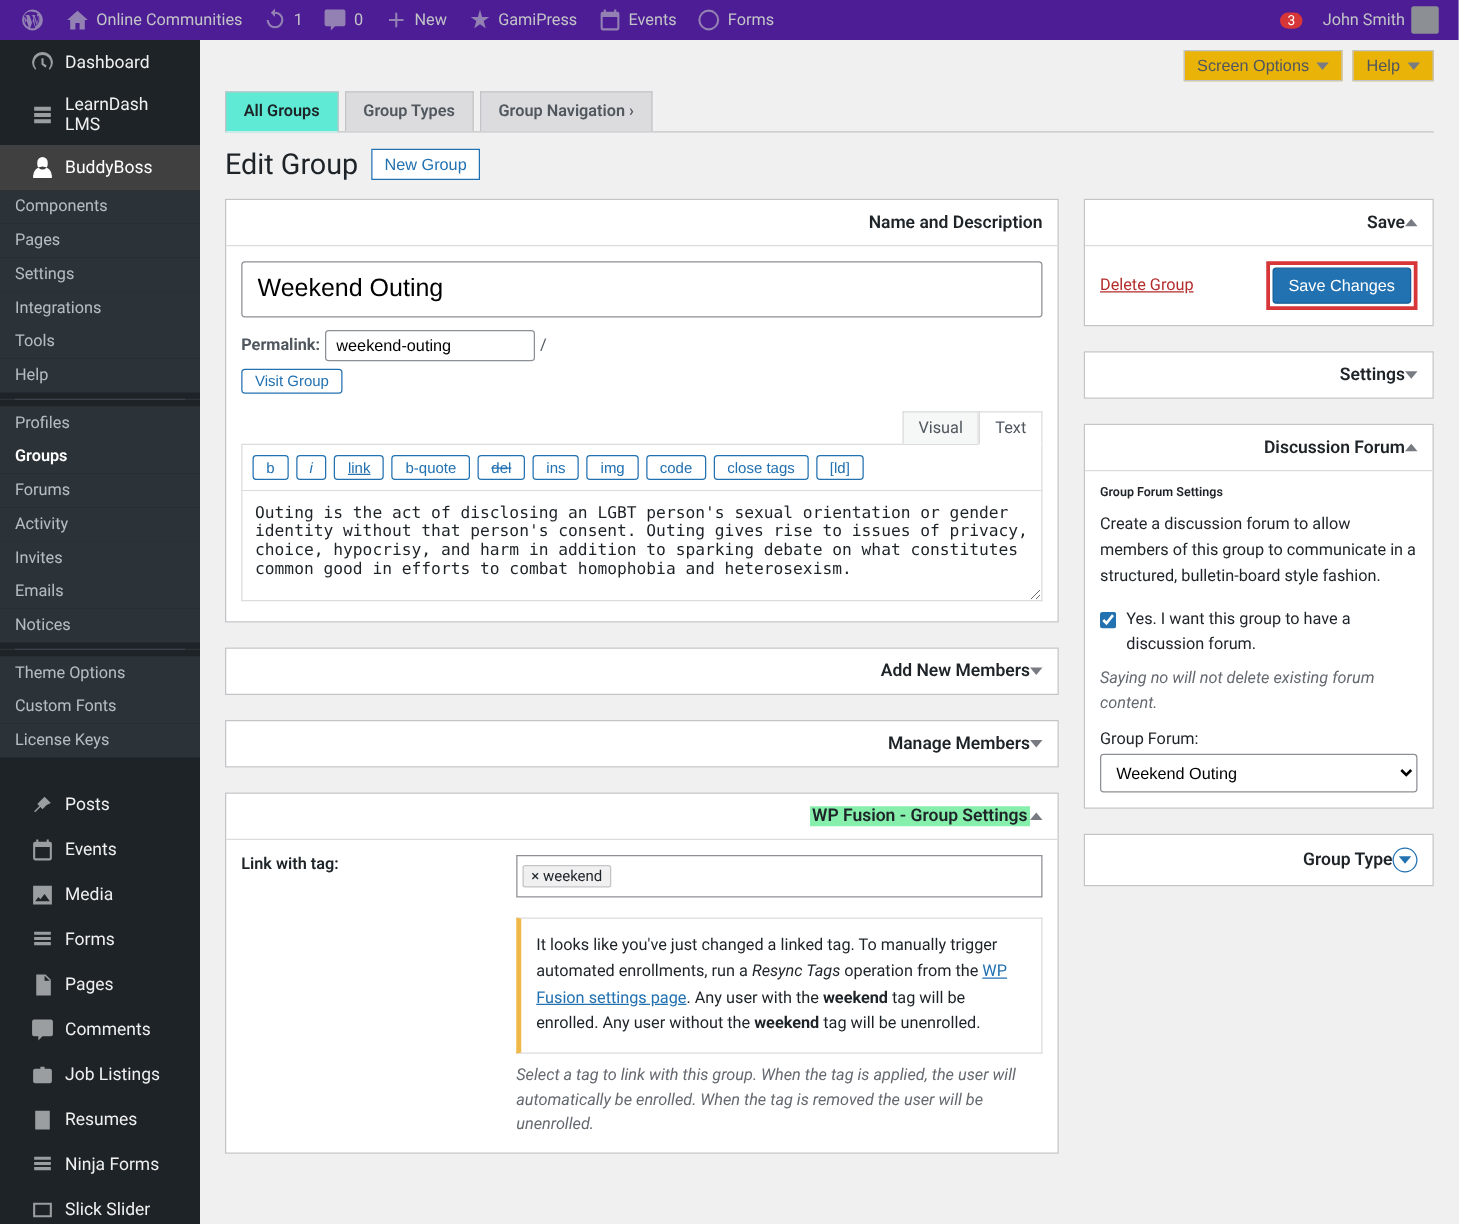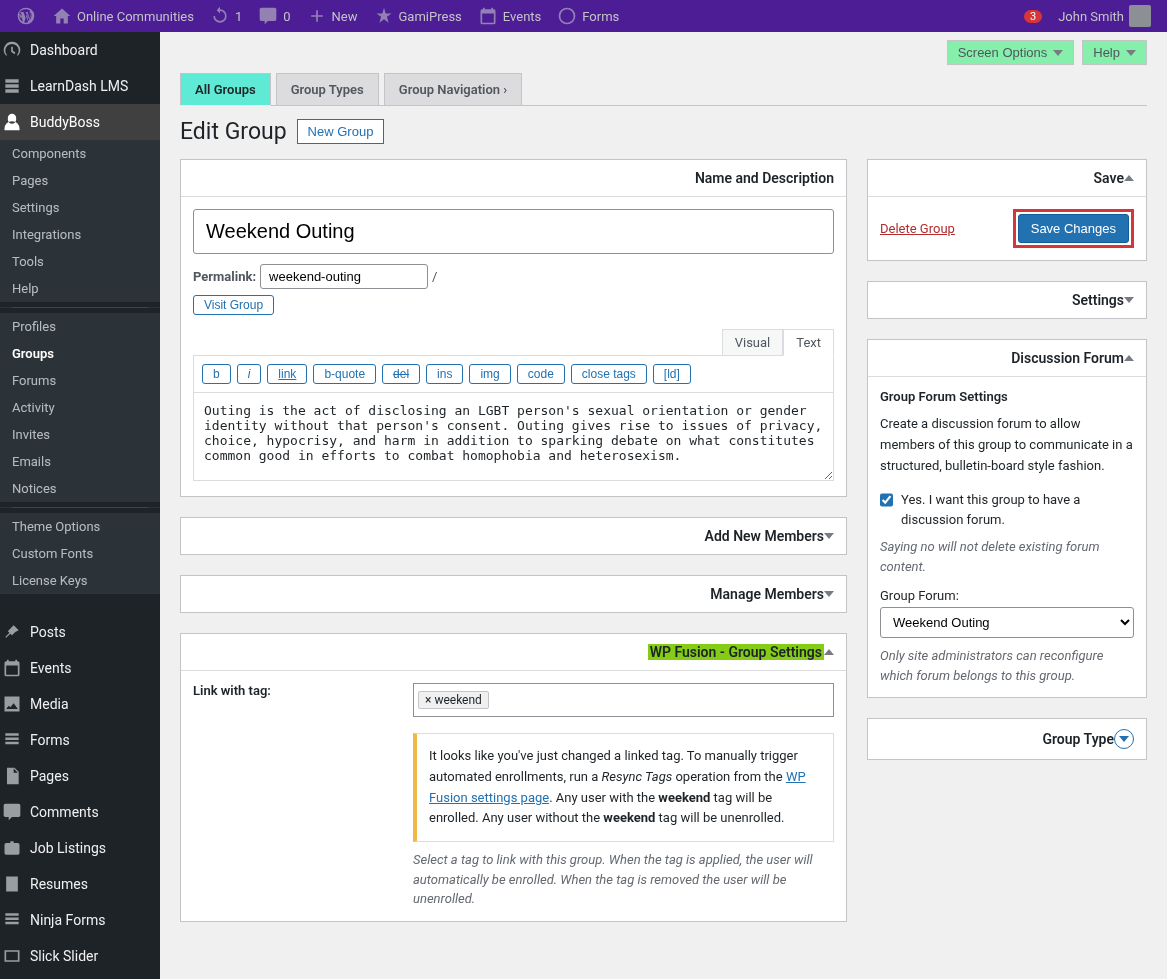--- a/index.html
+++ b/index.html
@@ -4,31 +4,31 @@
 <style>
 * { margin: 0; padding: 0; box-sizing: border-box; }
 body { font-family: -apple-system, BlinkMacSystemFont, "Segoe UI", Roboto, sans-serif; font-size: 13px; color: #1d2327; background: #f0f0f1; }
 .top-bar { height: 32px; background: #4c1d95; color: #c3c4c7; display: flex; align-items: center; padding: 0 8px; justify-content: space-between; }
 .top-left, .top-right { display: flex; align-items: center; gap: 0; }
 .top-item { display: flex; align-items: center; gap: 5px; padding: 0 8px; height: 32px; cursor: pointer; color: #c3c4c7; }
 .badge-count { background: #d63638; color: #fff; border-radius: 10px; padding: 0 6px; font-size: 11px; }
 .avatar { width: 22px; height: 22px; background: #8c8f94; border-radius: 2px; }
 .layout { display: flex; }
 .sidebar { width: 160px; background: #1d2327; color: #c3c4c7; min-height: calc(100vh - 32px); }
-.side-item { display: flex; align-items: center; gap: 8px; padding: 8px 2px; cursor: pointer; color: #f0f0f1; }
+.side-item { display: flex; align-items: center; gap: 8px; padding: 8px 24px; cursor: pointer; color: #f0f0f1; }
 .side-item.main { font-size: 14px; }
 .side-item.sub { padding: 6px 12px; font-size: 13px; color: rgba(240,246,252,0.7); background: #2c3338; }
 .side-item.sub.active { color: #fff; font-weight: 600; }
 .side-item.active-main { background: #404040; color: #fff; position: relative; }
 .side-item.active-main::after { content: ''; position: absolute; right: -8px; top: 50%; transform: translateY(-50%); border: 8px solid transparent; border-right-color: #f0f0f1; }
 .side-sep { border-top: 1px solid #3c434a; margin: 5px 12px; }
 .side-icon { width: 20px; height: 20px; display: inline-flex; align-items: center; justify-content: center; opacity: 0.6; }
 .content { flex: 1; padding: 0 20px 40px; }
 .content-top { display: flex; justify-content: flex-end; gap: 8px; padding: 8px 0; }
-.top-btn { background: #86efac; border: 1px solid #c3c4c7; padding: 4px 10px; font-size: 13px; cursor: pointer; color: #50575e; display: flex; align-items: center; gap: 6px; }
+.top-btn { background: #eab308; border: 1px solid #c3c4c7; padding: 4px 10px; font-size: 13px; cursor: pointer; color: #50575e; display: flex; align-items: center; gap: 6px; }
 .tabs { display: flex; border-bottom: 1px solid #c3c4c7; margin-bottom: 12px; }
 .tab { background: #dcdcde; border: 1px solid #c3c4c7; border-bottom: none; padding: 8px 14px; margin-right: 5px; cursor: pointer; color: #50575e; font-weight: 600; }
 .tab.active { background: #5eead4; border-bottom: 1px solid #f0f0f1; margin-bottom: -1px; color: #1d2327; }
 .page-head { display: flex; align-items: center; gap: 10px; margin-bottom: 14px; }
 .page-title { font-size: 23px; font-weight: 400; }
 .page-action { border: 1px solid #2271b1; color: #2271b1; background: #fff; padding: 4px 10px; font-size: 13px; cursor: pointer; }
 .cols { display: flex; gap: 20px; align-items: flex-start; }
 .col-main { flex: 1; }
 .col-side { width: 280px; }
 .postbox { background: #fff; border: 1px solid #c3c4c7; margin-bottom: 20px; }
@@ -39,34 +39,34 @@
 .name-input { width: 100%; padding: 10px 12px; font-size: 20px; border: 1px solid #8c8f94; border-radius: 3px; }
 .permalink-row { margin-top: 10px; display: flex; align-items: center; gap: 4px; flex-wrap: wrap; font-size: 13px; color: #50575e; }
 .slug-input { padding: 4px 8px; border: 1px solid #8c8f94; border-radius: 3px; font-size: 13px; width: 168px; }
 .small-btn { border: 1px solid #2271b1; color: #2271b1; background: #fff; padding: 2px 10px; font-size: 12px; border-radius: 3px; cursor: pointer; margin-top: 6px; display: inline-block; }
 .editor-tabs { display: flex; justify-content: flex-end; border-bottom: 1px solid #dcdcde; margin-top: 14px; }
 .ed-tab { padding: 5px 12px; border: 1px solid #dcdcde; background: #f6f7f7; color: #50575e; cursor: pointer; border-bottom: none; }
 .ed-tab.active { background: #fff; border-bottom: 1px solid #fff; margin-bottom: -1px; }
 .quicktags { display: flex; gap: 6px; padding: 8px; border: 1px solid #dcdcde; border-top: none; background: #fff; }
 .qt-btn { border: 1px solid #2271b1; color: #2271b1; background: #fff; padding: 2px 10px; font-size: 12px; border-radius: 3px; cursor: pointer; }
 .desc-area { width: 100%; height: 88px; border: 1px solid #dcdcde; border-top: none; padding: 10px; font-family: Consolas, monospace; font-size: 13px; resize: vertical; color: #1d2327; overflow-y: scroll; }
-.hl { background: #84cc16; padding: 0 2px; }
+.hl { background: #86efac; padding: 0 2px; }
 .wp-fusion-row { display: flex; gap: 20px; }
 .wf-label { width: 200px; font-weight: 600; }
 .wf-right { flex: 1; }
 .tag-input { border: 1px solid #8c8f94; padding: 4px; min-height: 34px; width: 100%; display: flex; align-items: center; }
 .tag-chip { background: #f0f0f1; border: 1px solid #c3c4c7; padding: 1px 6px; font-size: 12px; border-radius: 2px; }
 .notice { border-left: 4px solid #f0b849; background: #fff; border-top: 1px solid #dcdcde; border-right: 1px solid #dcdcde; border-bottom: 1px solid #dcdcde; padding: 12px; margin-top: 16px; font-size: 13px; line-height: 1.6; color: #1d2327; }
 .notice a { color: #2271b1; text-decoration: underline; }
 .helper { font-style: italic; color: #646970; font-size: 13px; margin-top: 8px; line-height: 1.5; }
 .save-row { display: flex; justify-content: space-between; align-items: center; }
 .del-link { color: #b32d2e; text-decoration: underline; cursor: pointer; }
 .save-btn-wrap { border: 3px solid #d63638; padding: 2px; }
 .save-btn { background: #2271b1; color: #fff; border: 1px solid #135e96; padding: 6px 12px; font-size: 13px; cursor: pointer; border-radius: 3px; }
-.forum-sub { color: #1d2327; font-size: 13px; font-weight: 600; margin-bottom: 10px; }
+.forum-sub { color: #1d2327; font-size: 10px; font-weight: 600; margin-bottom: 10px; }
 .forum-desc { font-size: 13px; color: #1d2327; line-height: 1.6; margin-bottom: 14px; }
 .check-row { display: flex; gap: 8px; align-items: flex-start; font-size: 13px; line-height: 1.5; }
 .check-row input { margin-top: 2px; width: 16px; height: 16px; accent-color: #2271b1; }
 .select { width: 100%; padding: 6px 8px; border: 1px solid #8c8f94; border-radius: 3px; margin-top: 4px; font-size: 13px; background: #fff; }
 .toggle-arrow { width: 0; height: 0; border-left: 5px solid transparent; border-right: 5px solid transparent; border-bottom: 6px solid #787c82; }
 .toggle-arrow.down { border-bottom: none; border-top: 6px solid #787c82; }
 .circle-arrow { width: 20px; height: 20px; border: 1px solid #2271b1; border-radius: 50%; display: inline-flex; align-items: center; justify-content: center; }
 svg { width: 20px; height: 20px; fill: currentColor; }
 </style>
 </head>
@@ -405,21 +405,20 @@
           <div class="postbox-body">
             <div class="forum-sub">Group Forum Settings</div>
             <div class="forum-desc">Create a discussion forum to allow members of this group to communicate in a structured, bulletin-board style fashion.</div>
             <label class="check-row">
               <input type="checkbox" checked="" style="">
               <span>Yes. I want this group to have a discussion forum.</span>
             </label>
             <div class="helper">Saying no will not delete existing forum content.</div>
             <div style="margin-top:12px">Group Forum:</div>
             <select class="select"><option>Weekend Outing</option></select>
-            <div class="helper">Only site administrators can reconfigure which forum belongs to this group.</div>
           </div>
         </div>
 
         <div class="postbox">
           <div class="postbox-head collapsed">
               <h2>Group Type</h2>
               <span class="circle-arrow">
                 <span class="toggle-arrow down" style="border-top-color:#2271b1"></span>
               </span>
             </div>

